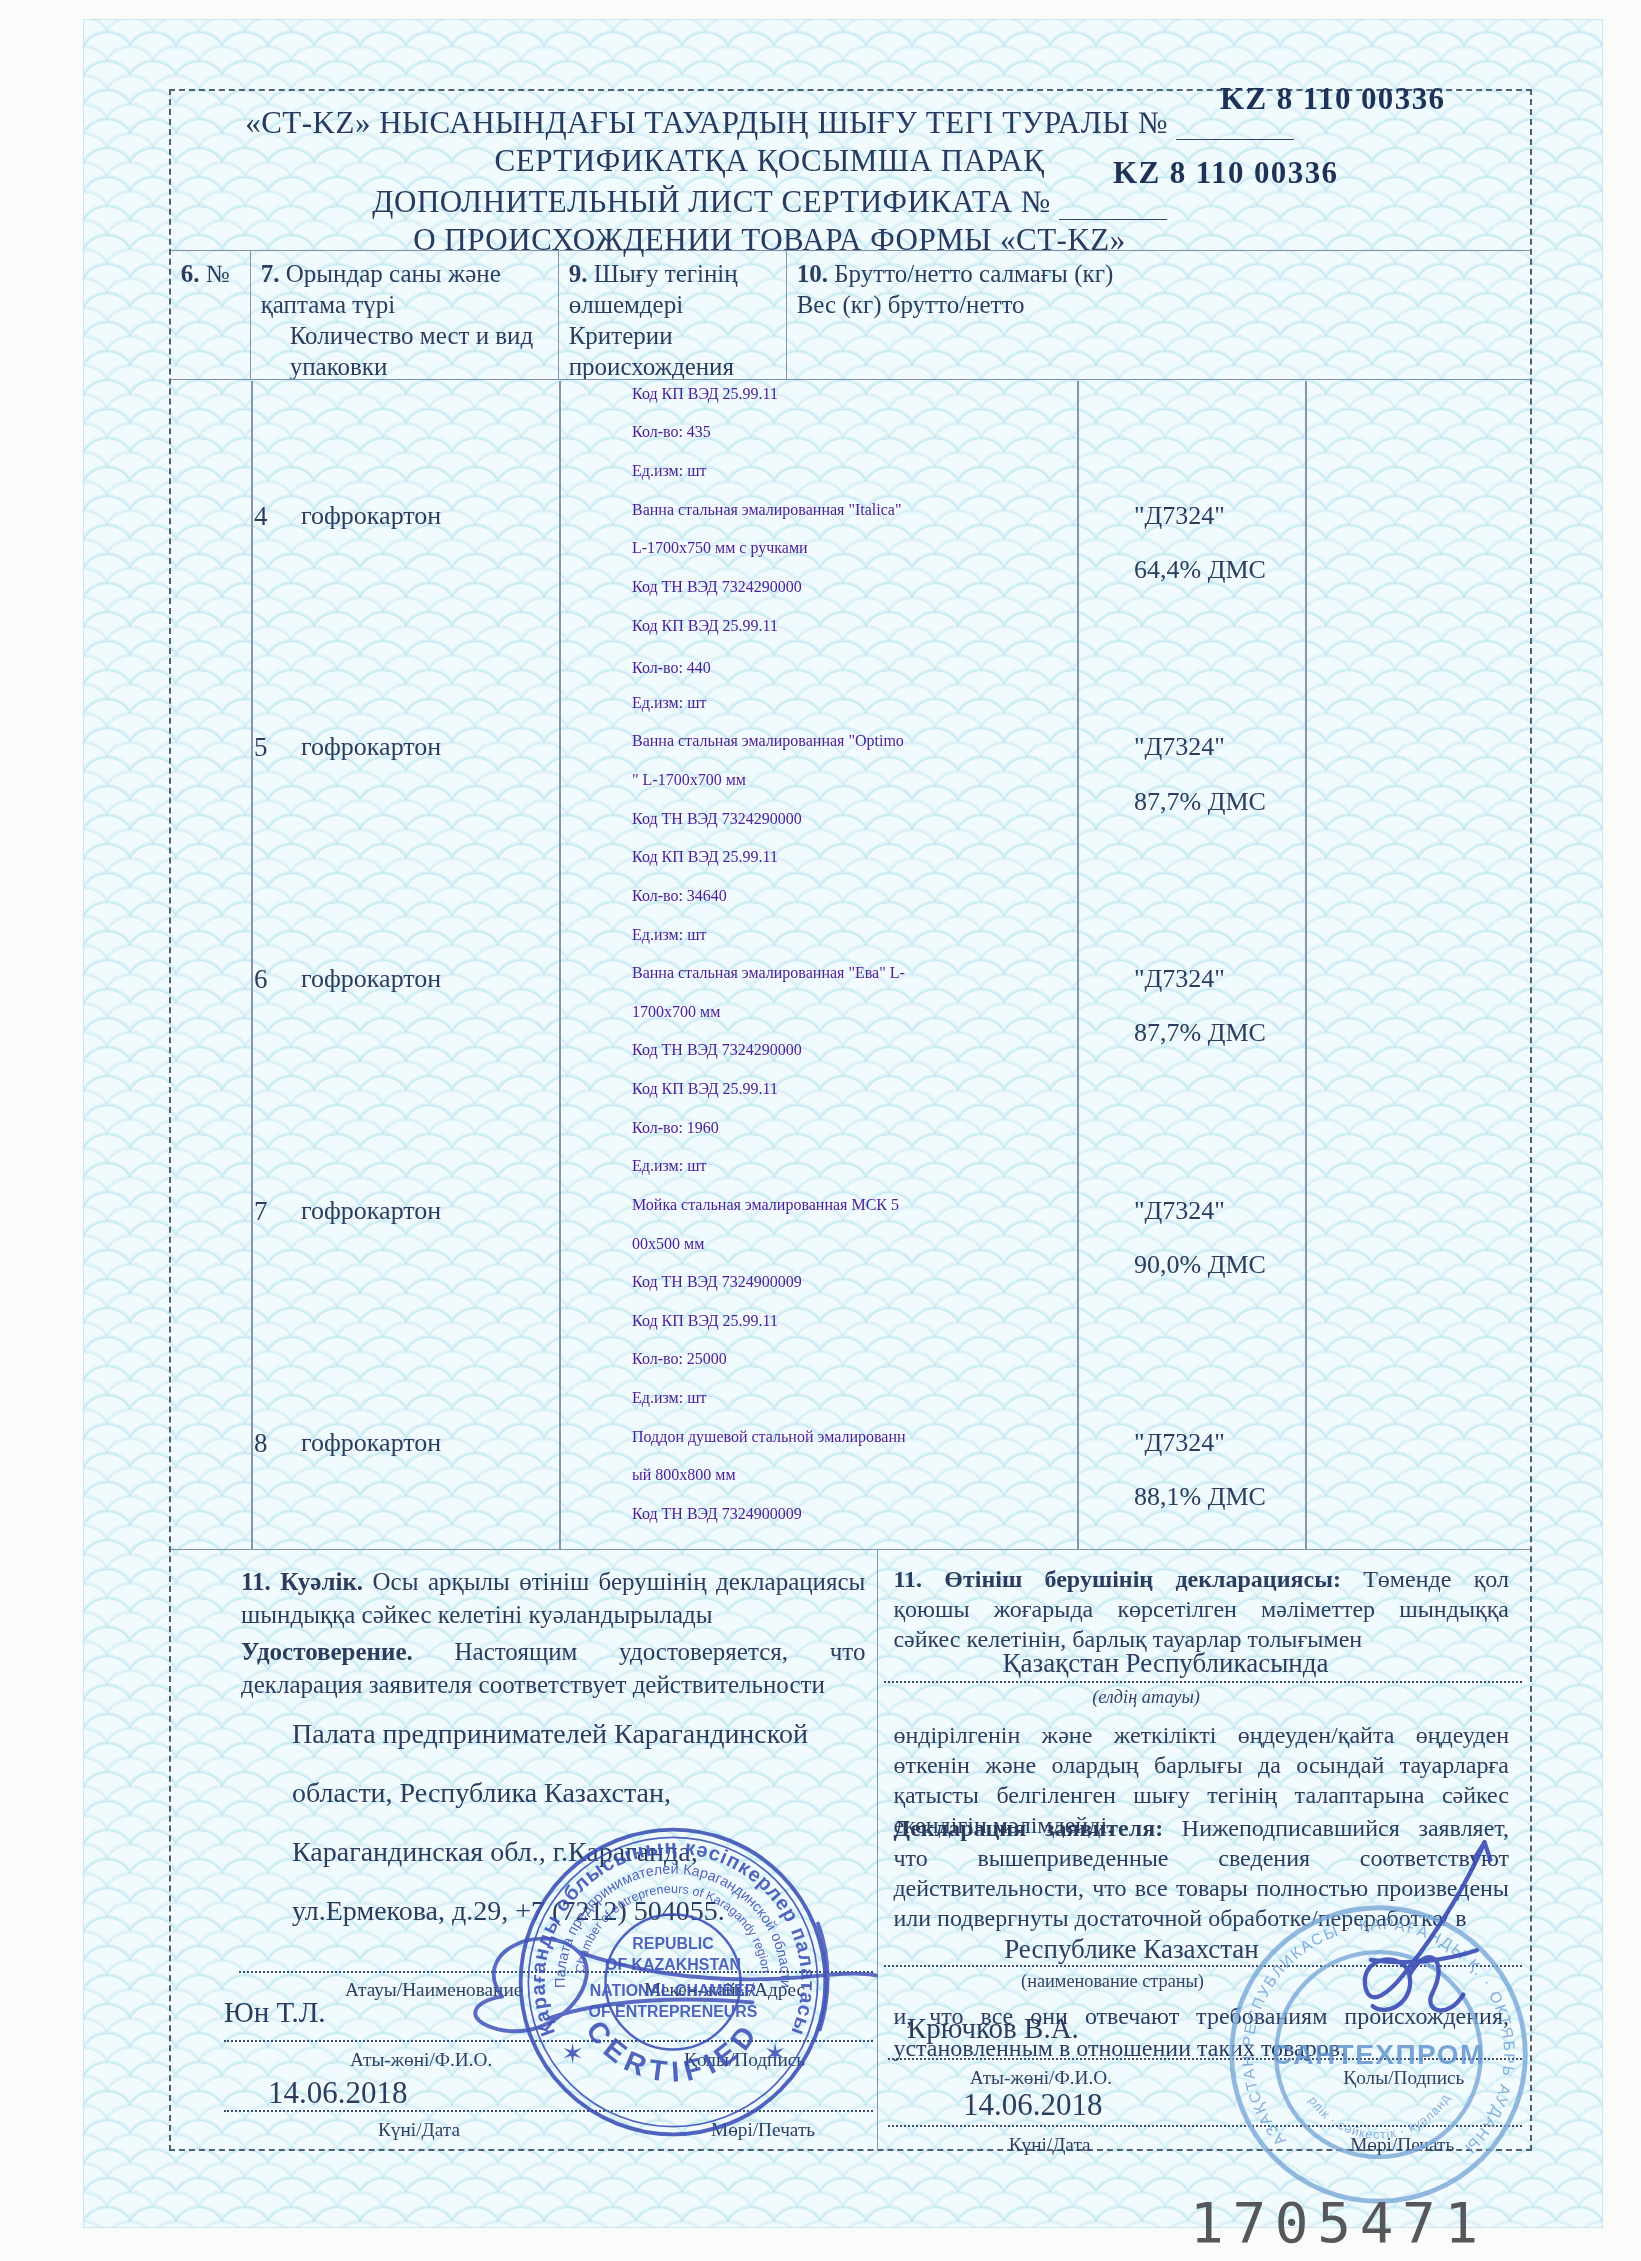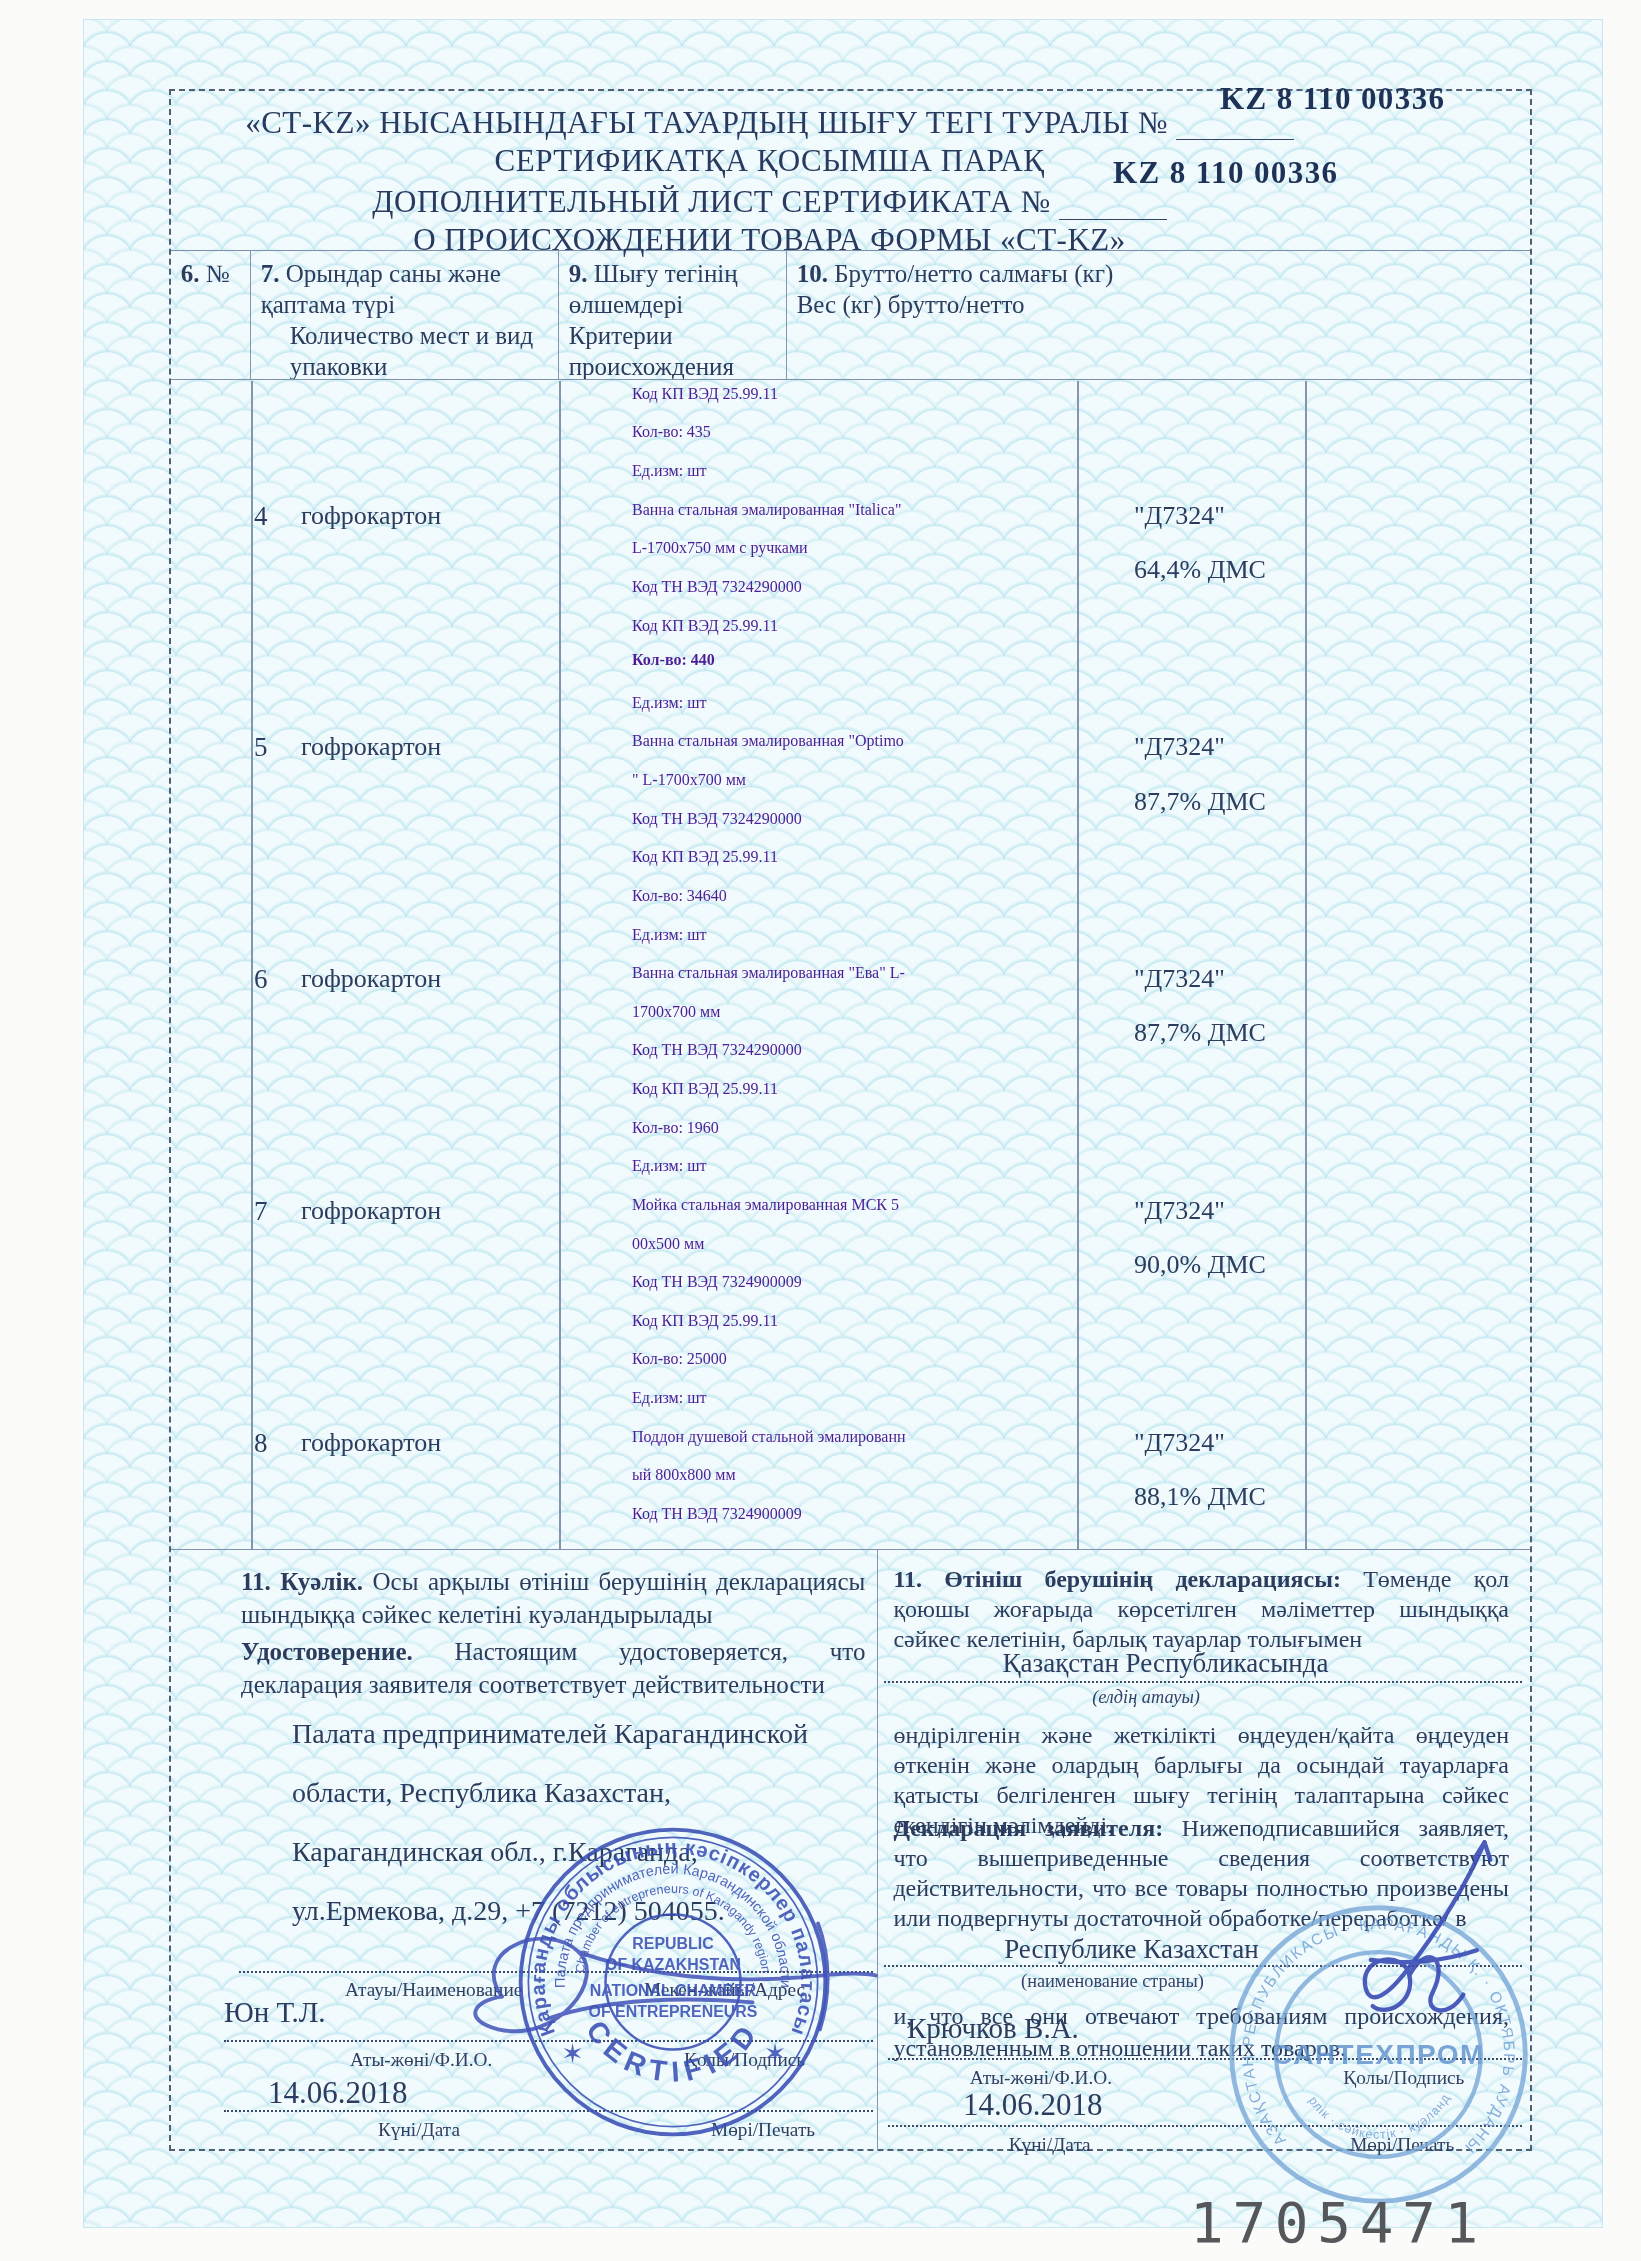--- a/index.html
+++ b/index.html
@@ -106,21 +106,21 @@
       <div class="dline" style="top:3.9px;">Код КП ВЭД 25.99.11</div>
       <div class="dline" style="top:42px;">Кол-во: 435</div>
       <div class="dline" style="top:81px;">Ед.изм: шт</div>
 
       <div class="rnum" style="top:120px;">4</div>
       <div class="rpack" style="top:120px;">гофрокартон</div>
       <div class="dline" style="top:120px;">Ванна стальная эмалированная "Italica"</div>
       <div class="dline" style="top:158px;">L-1700x750 мм с ручками</div>
       <div class="dline" style="top:197px;">Код ТН ВЭД 7324290000</div>
       <div class="dline" style="top:236px;">Код КП ВЭД 25.99.11</div>
-      <div class="dline" style="top:270px;font-weight:bold;">Кол-во: 440</div>
+      <div class="dline" style="top:278px;">Кол-во: 440</div>
       <div class="dline" style="top:313px;">Ед.изм: шт</div>
       <div class="rcrit" style="top:120px;">"Д7324"</div>
       <div class="rcrit" style="top:174px;">64,4% ДМС</div>
 
       <div class="rnum" style="top:351px;">5</div>
       <div class="rpack" style="top:351px;">гофрокартон</div>
       <div class="dline" style="top:351px;">Ванна стальная эмалированная "Optimo</div>
       <div class="dline" style="top:390px;">" L-1700x700 мм</div>
       <div class="dline" style="top:429px;">Код ТН ВЭД 7324290000</div>
       <div class="dline" style="top:467px;">Код КП ВЭД 25.99.11</div>

